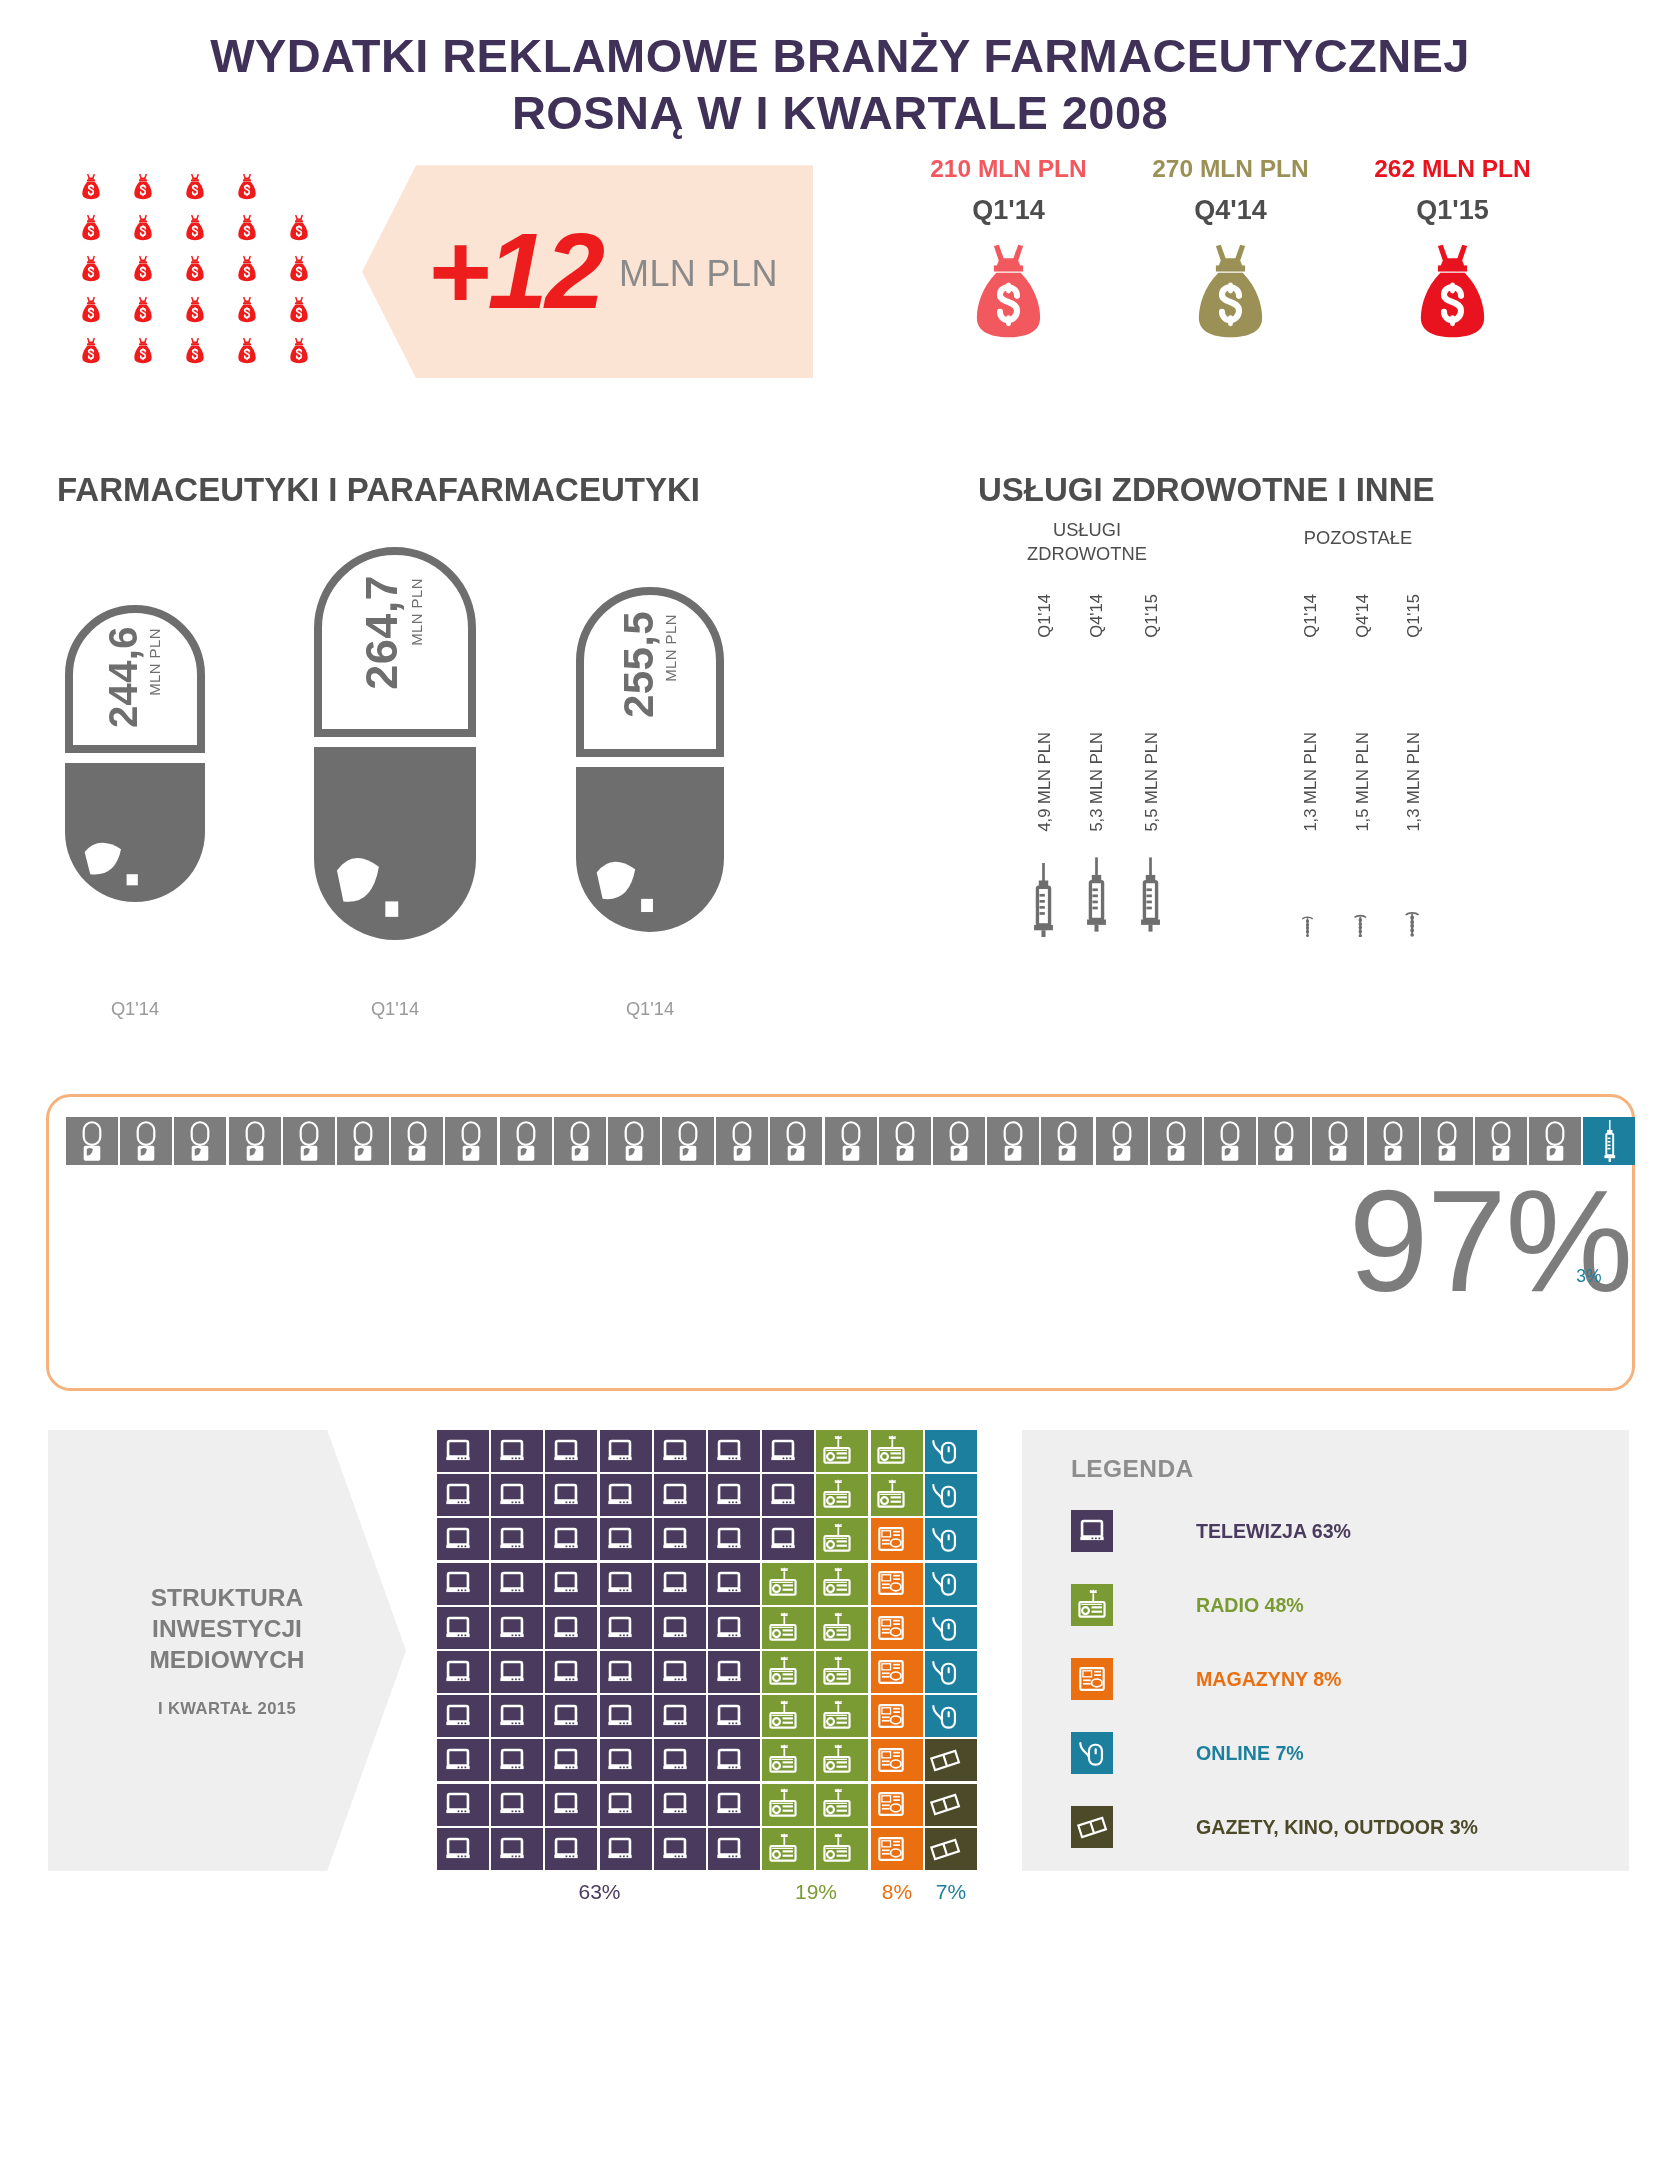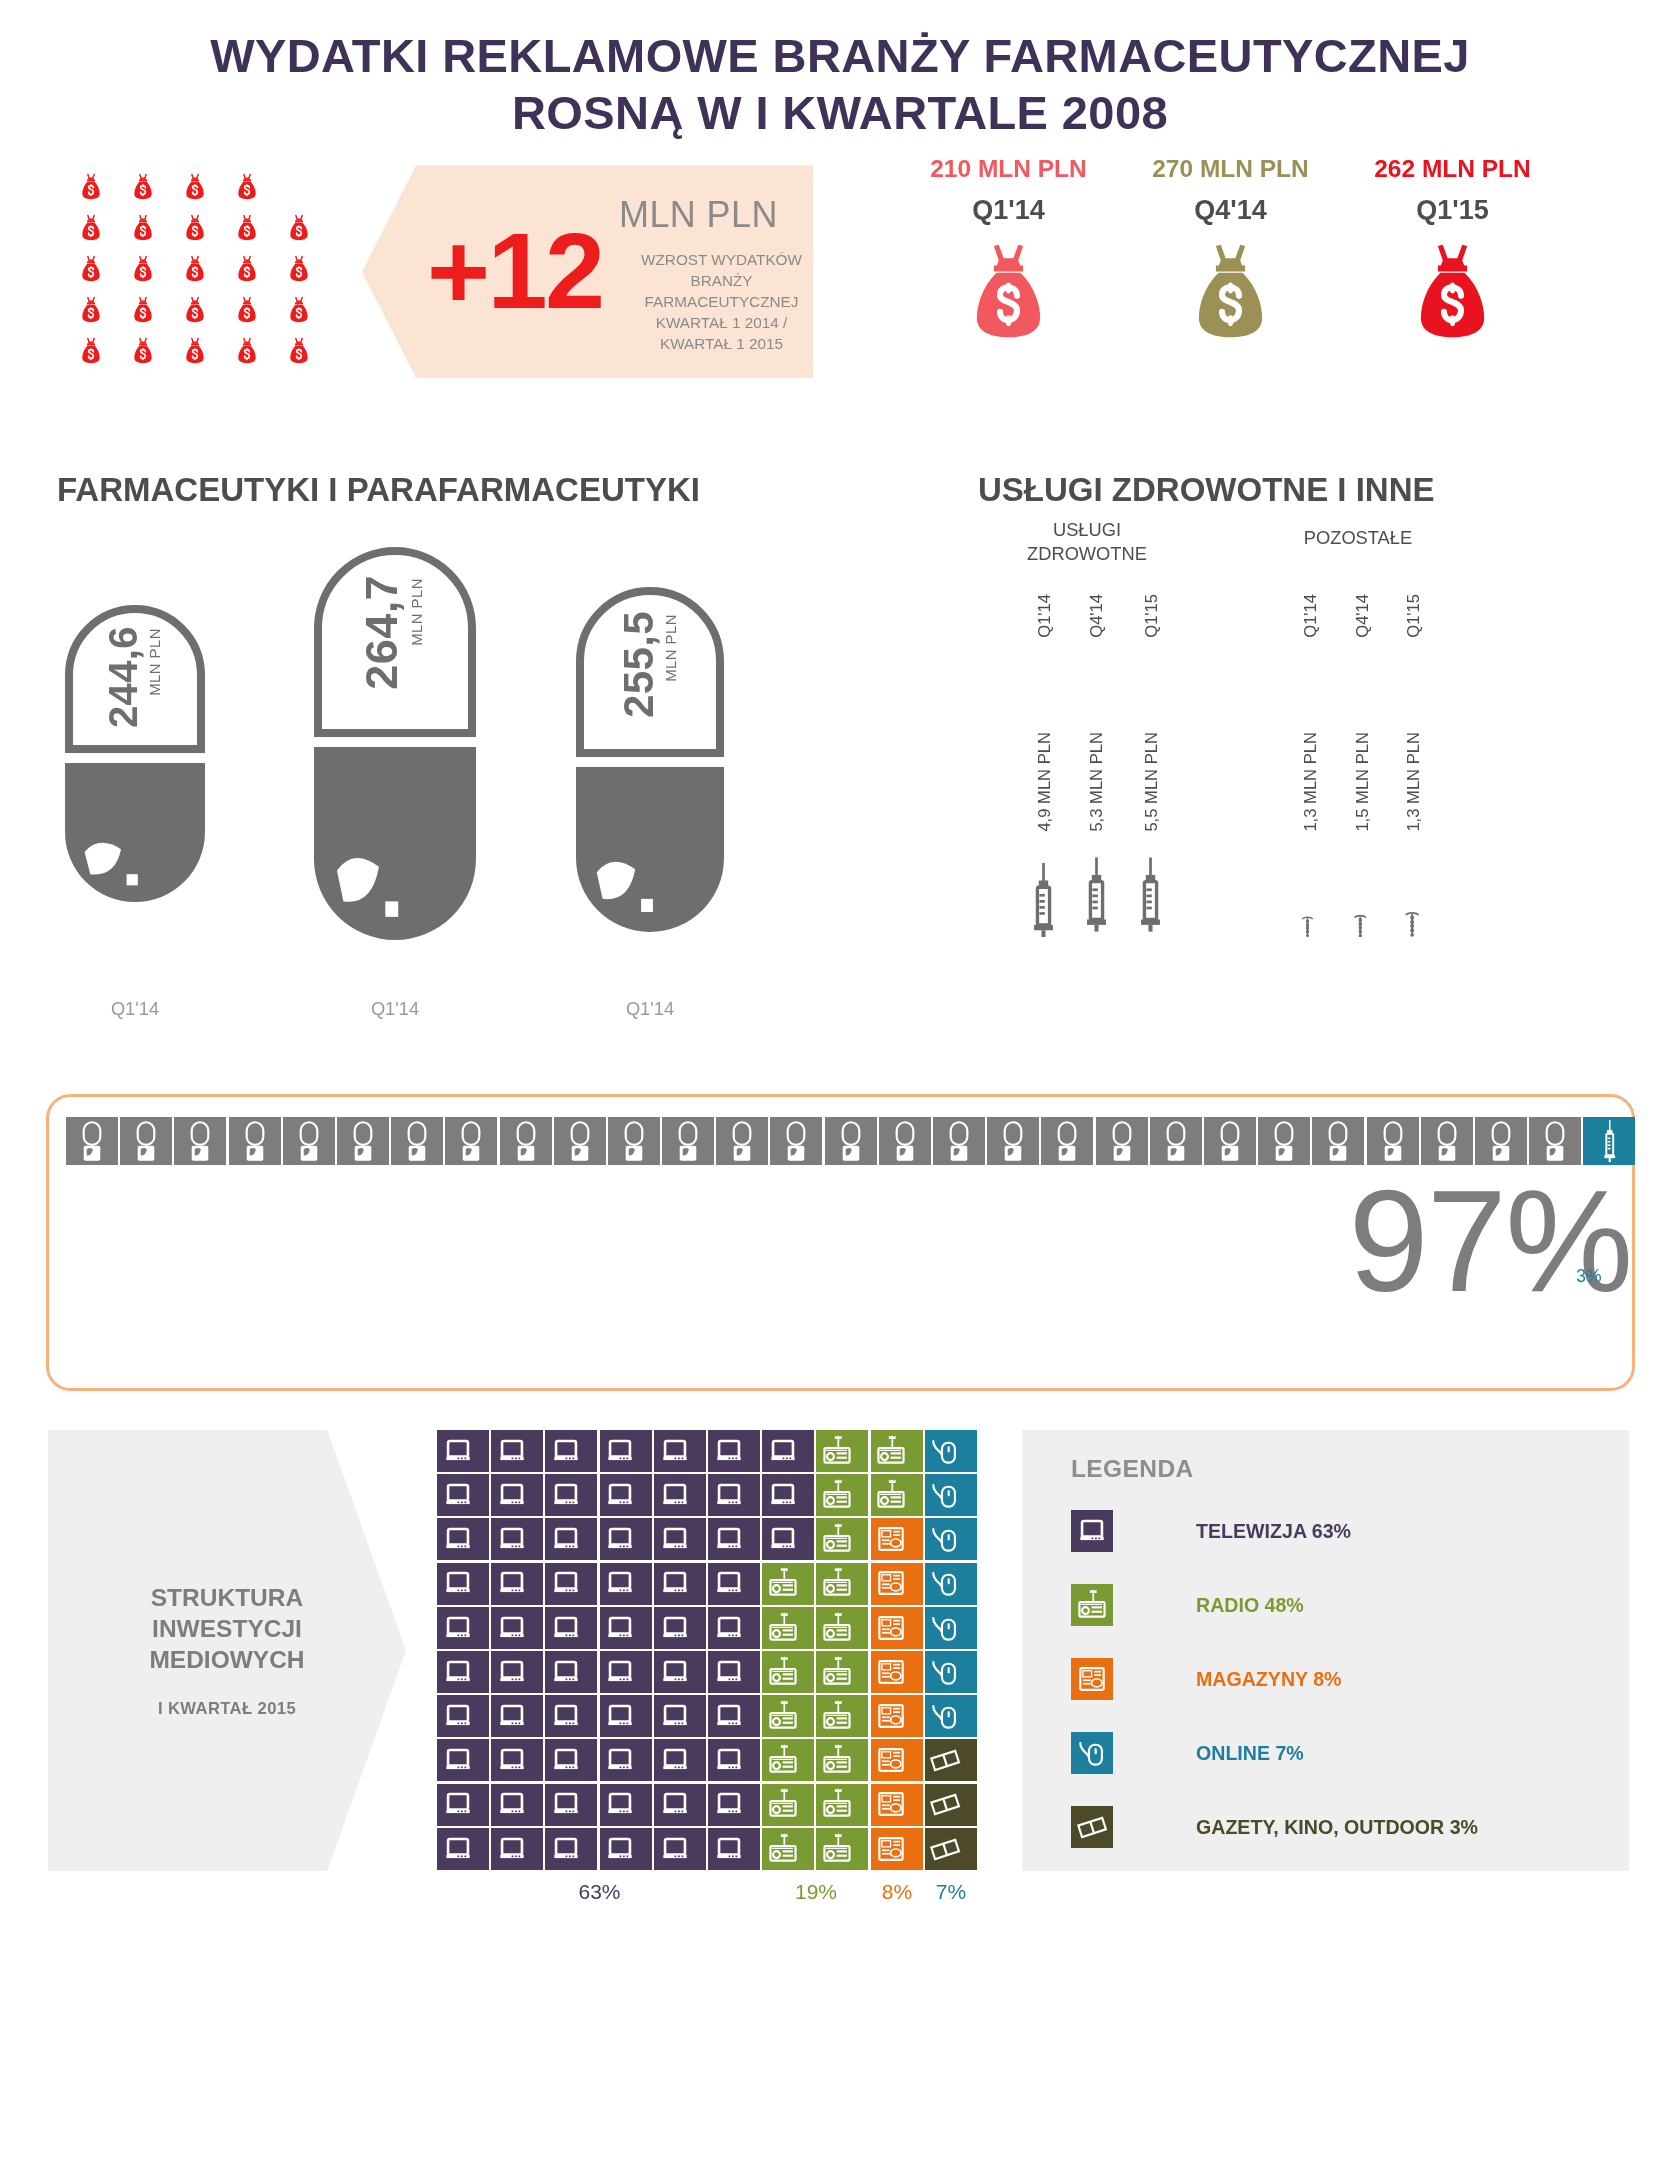--- a/index.html
+++ b/index.html
@@ -34,21 +34,21 @@
 
   .plus-panel {
     position: absolute; left: 362px; top: 10.5px;
     width: 451px; height: 213px;
     background: #fce4d4;
     clip-path: polygon(12% 0%, 100% 0%, 100% 100%, 12% 100%, 0% 50%);
     display: flex; align-items: center;
   }
   .plus-big {
     color: #ee1d1d; font-weight: bold; font-size: 108px;
-    margin-left: 65px; line-height: .95; letter-spacing: -2.6px;
+    margin-left: 65px; line-height: .95; letter-spacing: -2.6px; font-style: italic;
   }
   .plus-right { margin-left: 16.6px; padding-top: 4.4px; }
   .mln-pln { color: #8a8a8a; font-size: 36px; font-weight: normal; letter-spacing: 0.4px; }
   .plus-desc {
     color: #8a8a8a; font-size: 15.3px; line-height: 1.38; text-align: center;
     margin-top: 13px; width: 205px;
   }
 
   
   .quarters {
@@ -371,27 +371,20 @@
             <path d="M37 44 C37 39 33 37 30 37 C26 37 23 39 23 43 C23 50 37 48 37 56 C37 61 33 64 30 64 C26 64 23 61 23 57" fill="none" stroke="#fff" stroke-width="5" stroke-linecap="round"></path>
           </svg>
         </div>
       </div>
     </div>
 
   <div class="plus-panel">
     <div class="plus-big">+12</div>
     <div class="plus-right">
       <div class="mln-pln">MLN PLN</div>
-      <div class="plus-desc">
-        <div>WZROST WYDATKÓW</div>
-        <div>BRANŻY</div>
-        <div>FARMACEUTYCZNEJ</div>
-        <div>KWARTAŁ 1 2014 /</div>
-        <div>KWARTAŁ 1 2015</div>
-      </div>
     </div>
   </div>
 
   <div class="quarters" id="quarters">
       <div class="q-col">
         <div class="q-amount" style="color:#f2595f">210 MLN PLN</div>
         <div class="q-label">Q1'14</div>
         <div class="q-bag" style="display:flex;justify-content:center">
           <svg width="73" height="98" viewBox="0 0 60 80">
             <path d="M22 2 L26 13 L34 13 L38 2 L42 3 L38 15 L40 20 L20 20 L22 15 L18 3 Z" fill="#f2595f"></path>

